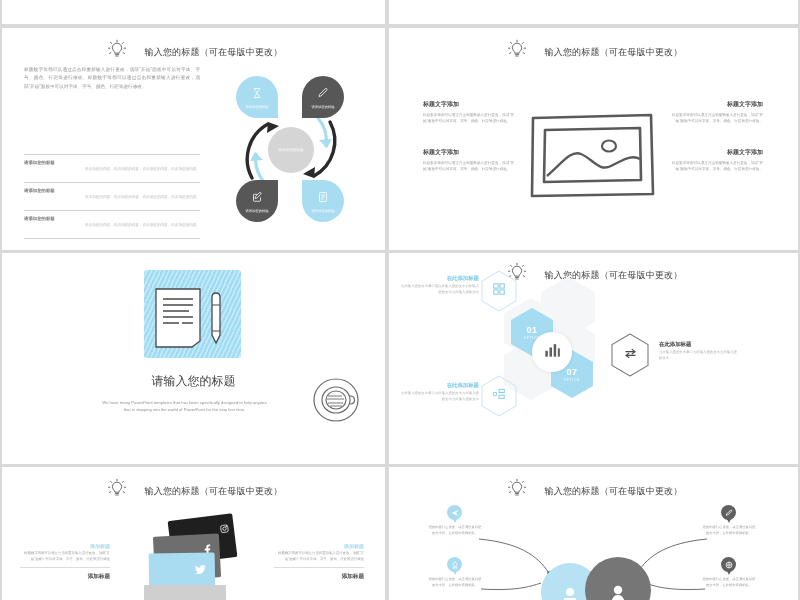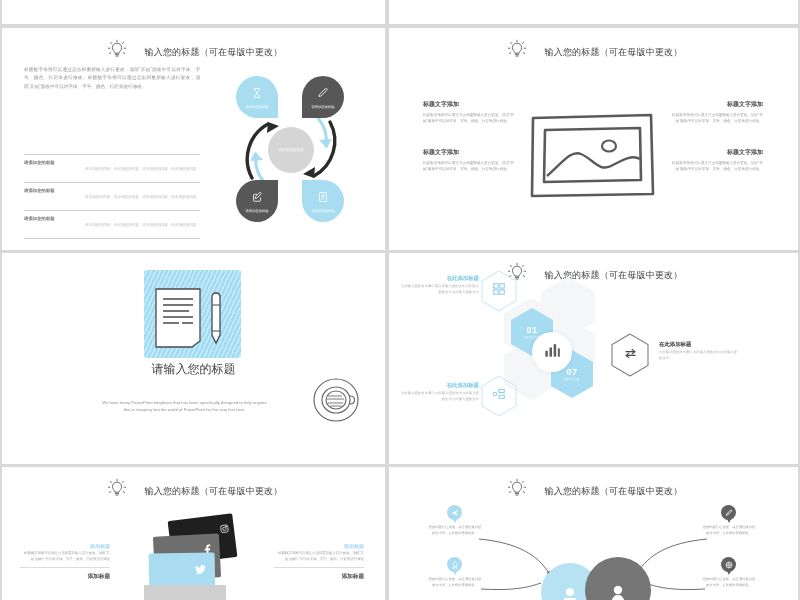--- a/index.html
+++ b/index.html
@@ -264,21 +264,21 @@
   <div class="slide" style="left:2px; top:253px; width:383px; height:211px;">
     <div class="s3-scribble" style="left:142px; top:17px; width:97px; height:88px;"></div>
     <div style="position:absolute;left:150px;top:34px;">
       <svg width="80" height="62" viewBox="0 0 80 62" fill="none" stroke="#4a4a4a" stroke-width="1.3">
         <path d="M4 2 h44 v52 l-8 6 H4 Z" fill="#ffffff"></path>
         <path d="M11 12h30M11 18h30M11 24h26M11 30h30M11 36h16M30 36h11" stroke-width="1.4"></path>
         <path d="M64 6 c3 0 4 2 4 4 v38 l-4 8 l-4 -8 V10 c0-2 1-4 4-4z" fill="#ffffff"></path>
         <path d="M60 18h8M60 44h8" stroke-width="1"></path>
       </svg>
     </div>
-    <div class="s3-title" style="top:108px;">请输入您的标题</div>
+    <div class="s3-title" style="top:120px;">请输入您的标题</div>
     <div class="s3-en" style="left:100px; top:146px; width:165px;">We have many PowerPoint templates that has been specifically designed to help anyone that is stepping into the world of PowerPoint for the very first time.</div>
     <div style="position:absolute;left:310px;top:124px;">
       <svg width="52" height="46" viewBox="0 0 52 46" fill="none" stroke="#6a6a6a" stroke-width="1.2">
         <ellipse cx="24" cy="23" rx="22" ry="21"></ellipse>
         <ellipse cx="24" cy="23" rx="14" ry="13"></ellipse>
         <ellipse cx="24" cy="23" rx="10" ry="9" fill="none"></ellipse>
         <path d="M16 19 l14 0 M15 22 l17 0 M16 26 l15 0 M18 29 l12 0" stroke-width=".9"></path>
         <path d="M38 19 c6 0 6 8 0 8" stroke-width="1.2"></path>
       </svg>
     </div>

